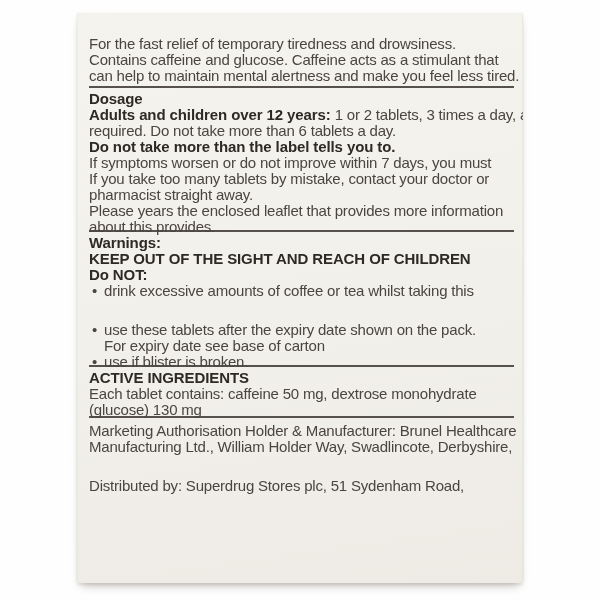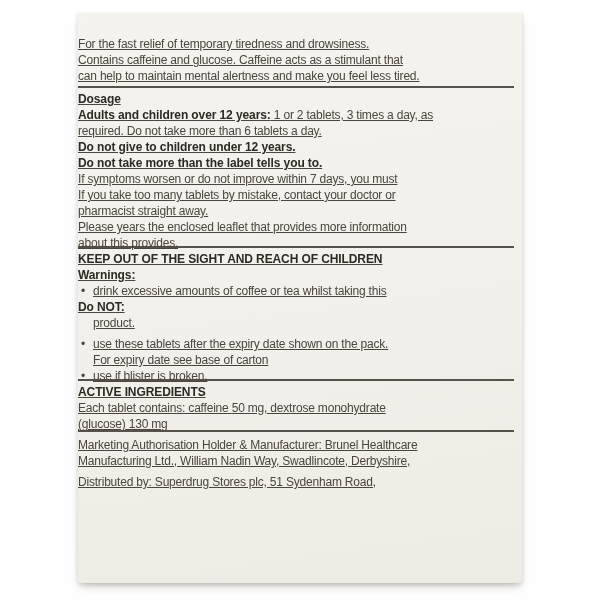--- a/index.html
+++ b/index.html
@@ -15,77 +15,75 @@
     border-radius:2px;
     box-shadow:
       inset 0 1px 0 rgba(255,255,255,.55),
       inset -1px 0 0 rgba(120,110,100,.06),
       inset 1px 0 0 rgba(120,110,100,.05),
       0 6px 9px -4px rgba(95,85,72,.40),
       0 2px 3px rgba(95,85,72,.12);
     overflow:hidden;
   }
   .label{
-    position:absolute;left:1px;top:24px;right:9px;
+    position:absolute;left:12px;top:24px;right:9px;
     color:var(--text);
-    font-size:12px;line-height:16px;letter-spacing:-0.2px;text-decoration:underline;
+    font-size:15px;line-height:16px;letter-spacing:-0.2px;
   }
   .line{white-space:pre;}
   .b{font-weight:bold;color:var(--text-bold);letter-spacing:-0.1px;}
   .rule{height:2px;background:var(--rule);margin:2px 0 3px;}
   .sec-warnings .rule{margin-top:-5px;}
   .sec-active-ingredients .rule{margin-top:-5px;}
   .sec-manufacturer .rule{margin-top:-2px;margin-bottom:5px;}
   .bullet{padding-left:15px;position:relative;}
   .bullet::before{content:"\2022";position:absolute;left:3px;top:0;color:var(--text);}
   .cont{padding-left:15px;}
-  .gap{margin-top:5px;}
+  .gap{margin-top:23px;}
 </style>
 </head>
 <body>
 
 <div class="scene">
   <div class="package">
     <div class="label" id="label-content">
         <div class="section sec-description">
           <div class="line"><span>For the fast relief of temporary tiredness and drowsiness.</span></div>
           <div class="line"><span>Contains caffeine and glucose. Caffeine acts as a stimulant that</span></div>
           <div class="line"><span>can help to maintain mental alertness and make you feel less tired.</span></div>
         </div>
         <div class="section sec-dosage">
           <div class="rule"></div>
           <div class="line"><span class="b">Dosage</span></div>
           <div class="line"><span class="b">Adults and children over 12 years:</span><span> 1 or 2 tablets, 3 times a day, as</span></div>
           <div class="line"><span>required. Do not take more than 6 tablets a day.</span></div>
-          <div class="line"><span class="b">Do not give to children under 12 years.</span></div>
           <div class="line"><span class="b">Do not take more than the label tells you to.</span></div>
           <div class="line"><span>If symptoms worsen or do not improve within 7 days, you must</span></div>
           <div class="line"><span>If you take too many tablets by mistake, contact your doctor or</span></div>
           <div class="line"><span>pharmacist straight away.</span></div>
           <div class="line"><span>Please years the enclosed leaflet that provides more information</span></div>
           <div class="line"><span>about this provides.</span></div>
         </div>
         <div class="section sec-warnings">
           <div class="rule"></div>
+          <div class="line"><span class="b">Warnings:</span></div>
           <div class="line"><span class="b">KEEP OUT OF THE SIGHT AND REACH OF CHILDREN</span></div>
-          <div class="line"><span class="b">Warnings:</span></div>
+          <div class="line"><span class="b">Do NOT:</span></div>
           <div class="line bullet"><span>drink excessive amounts of coffee or tea whilst taking this</span></div>
-          <div class="line"><span class="b">Do NOT:</span></div>
-          <div class="line cont"><span>product.</span></div>
           <div class="line bullet gap"><span>use these tablets after the expiry date shown on the pack.</span></div>
           <div class="line cont"><span>For expiry date see base of carton</span></div>
           <div class="line bullet"><span>use if blister is broken.</span></div>
         </div>
         <div class="section sec-active-ingredients">
           <div class="rule"></div>
           <div class="line"><span class="b">ACTIVE INGREDIENTS</span></div>
           <div class="line"><span>Each tablet contains: caffeine 50 mg, dextrose monohydrate</span></div>
           <div class="line"><span>(glucose) 130 mg</span></div>
         </div>
         <div class="section sec-manufacturer">
           <div class="rule"></div>
           <div class="line"><span>Marketing Authorisation Holder &amp; Manufacturer: Brunel Healthcare</span></div>
-          <div class="line"><span>Manufacturing Ltd., William Nadin Way, Swadlincote, Derbyshire,</span></div>
+          <div class="line"><span>Manufacturing Ltd., William Holder Way, Swadlincote, Derbyshire,</span></div>
           <div class="line gap"><span>Distributed by: Superdrug Stores plc, 51 Sydenham Road,</span></div>
         </div>
       </div>
   </div>
 </div>
 
 </body></html>

